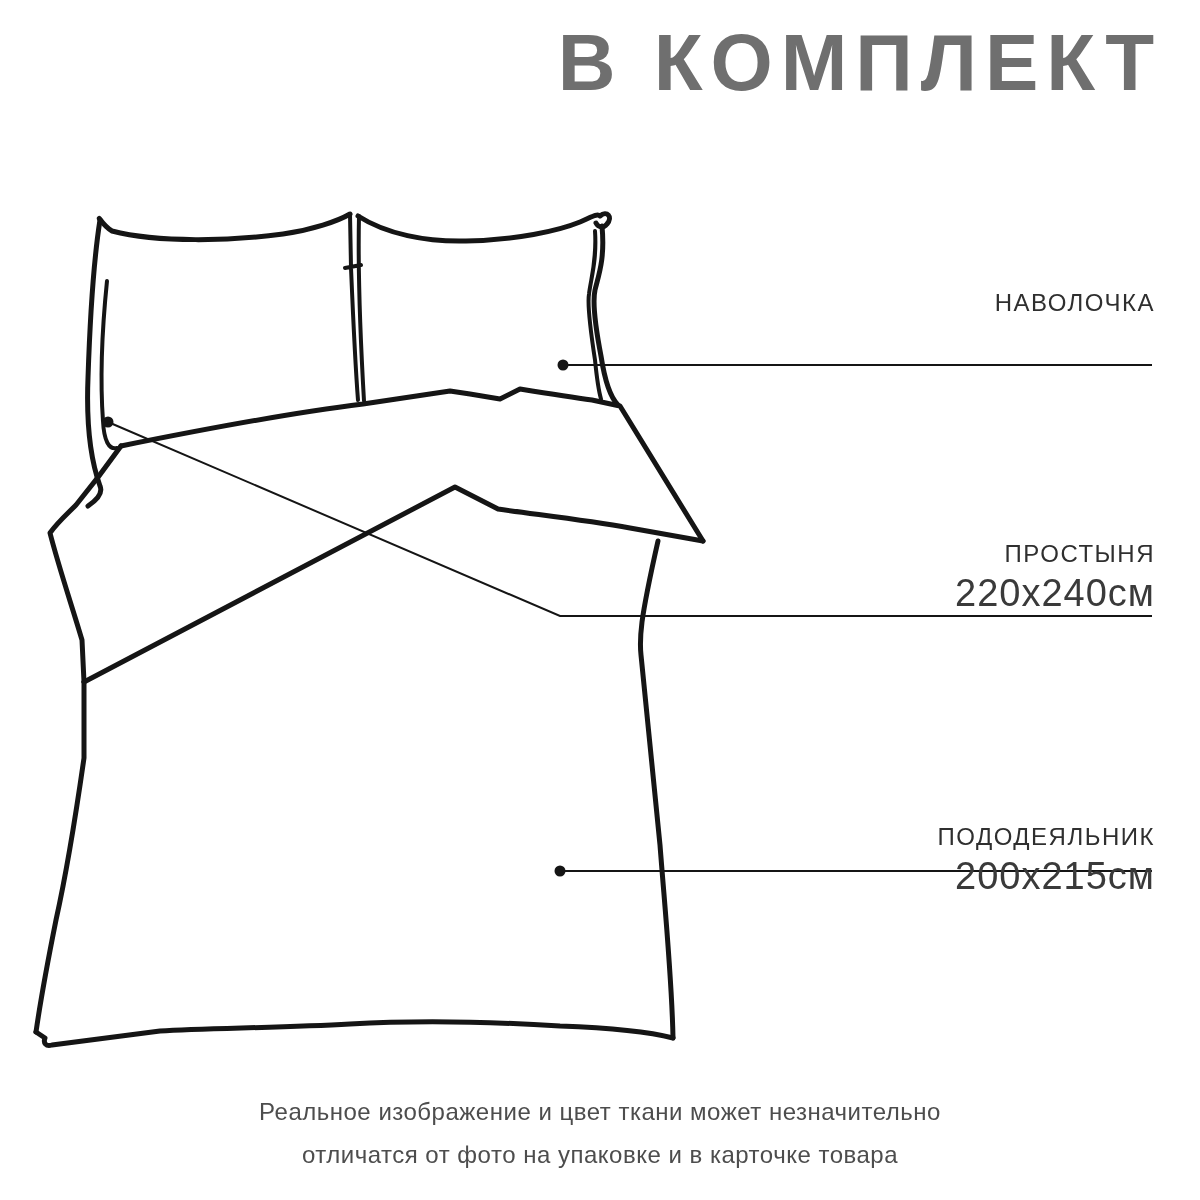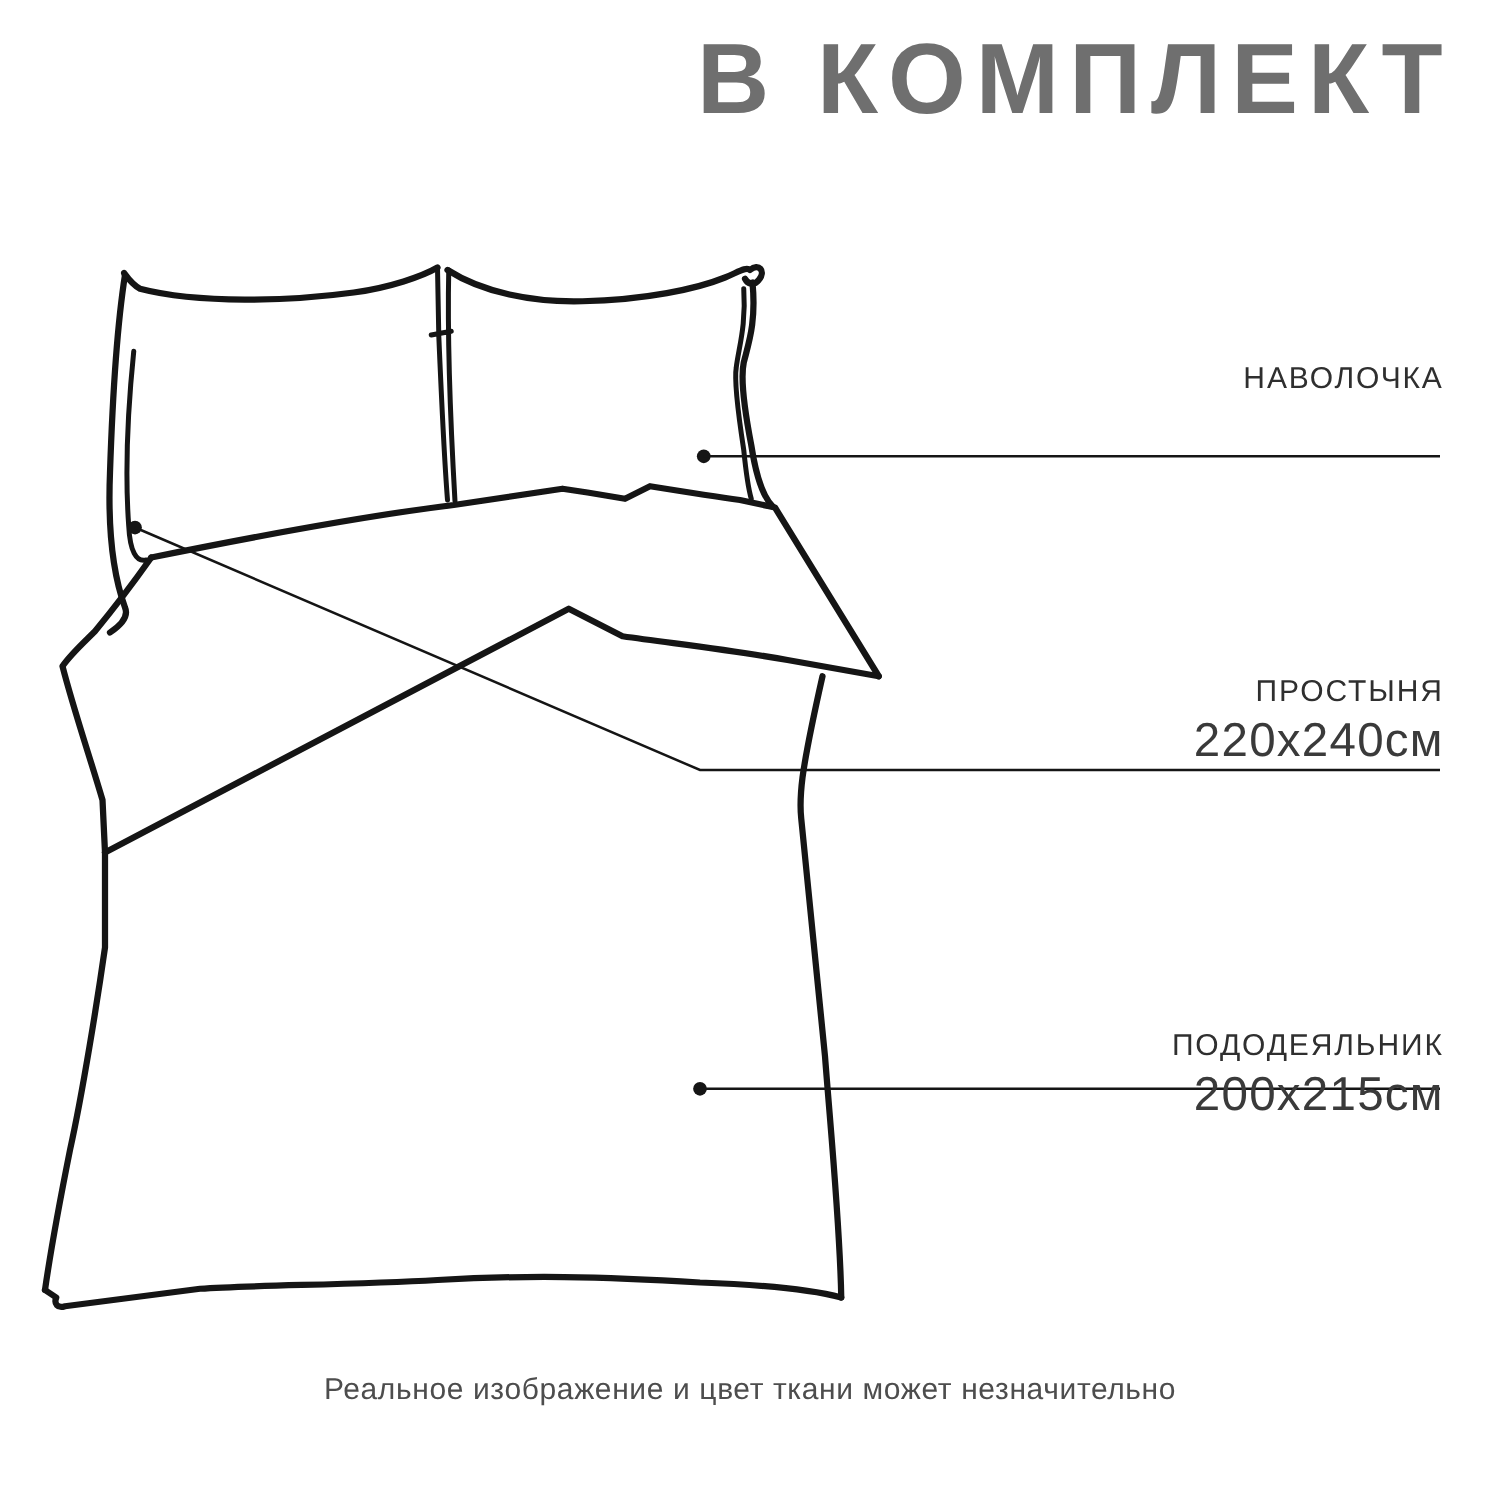--- a/index.html
+++ b/index.html
@@ -117,15 +117,16 @@
     <div class="size">220х240см</div>
   </div>
 
   <div class="item item-duvet">
     <div class="name">ПОДОДЕЯЛЬНИК</div>
     <div class="size">200х215см</div>
   </div>
 
   <div class="footer">
     <div>Реальное изображение и цвет ткани может незначительно</div>
+    <div>отличатся от фото на упаковке и в карточке товара</div>
   </div>
 
 </div>
 
 </body></html>

